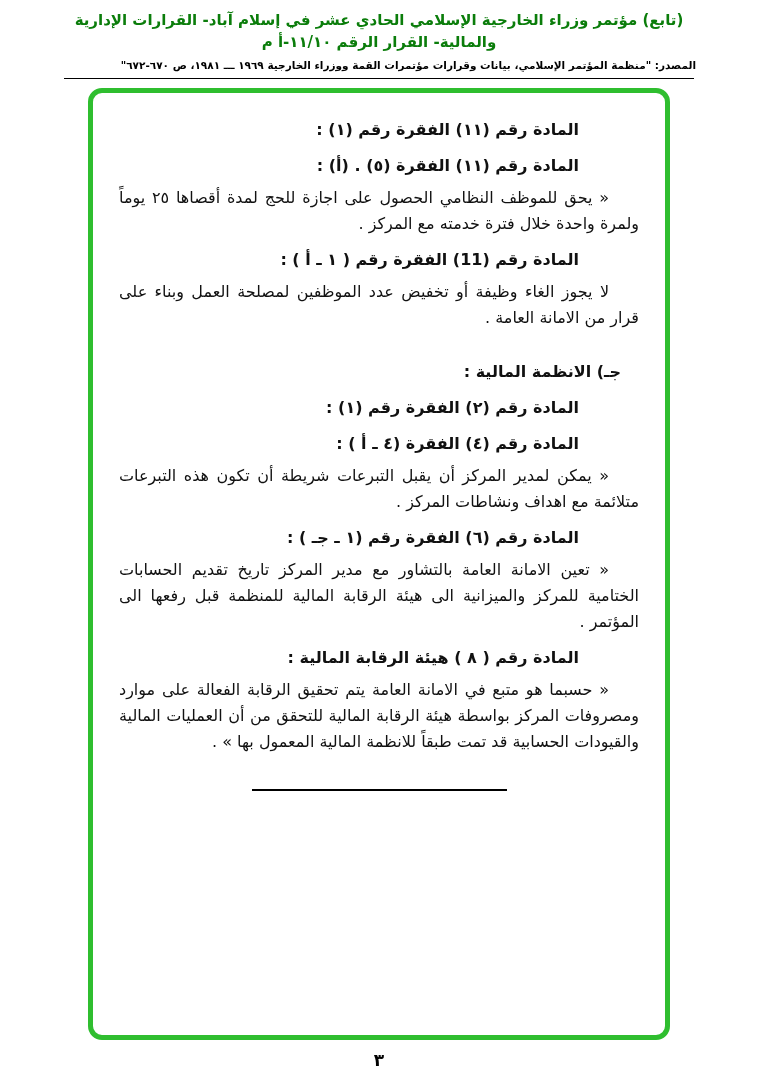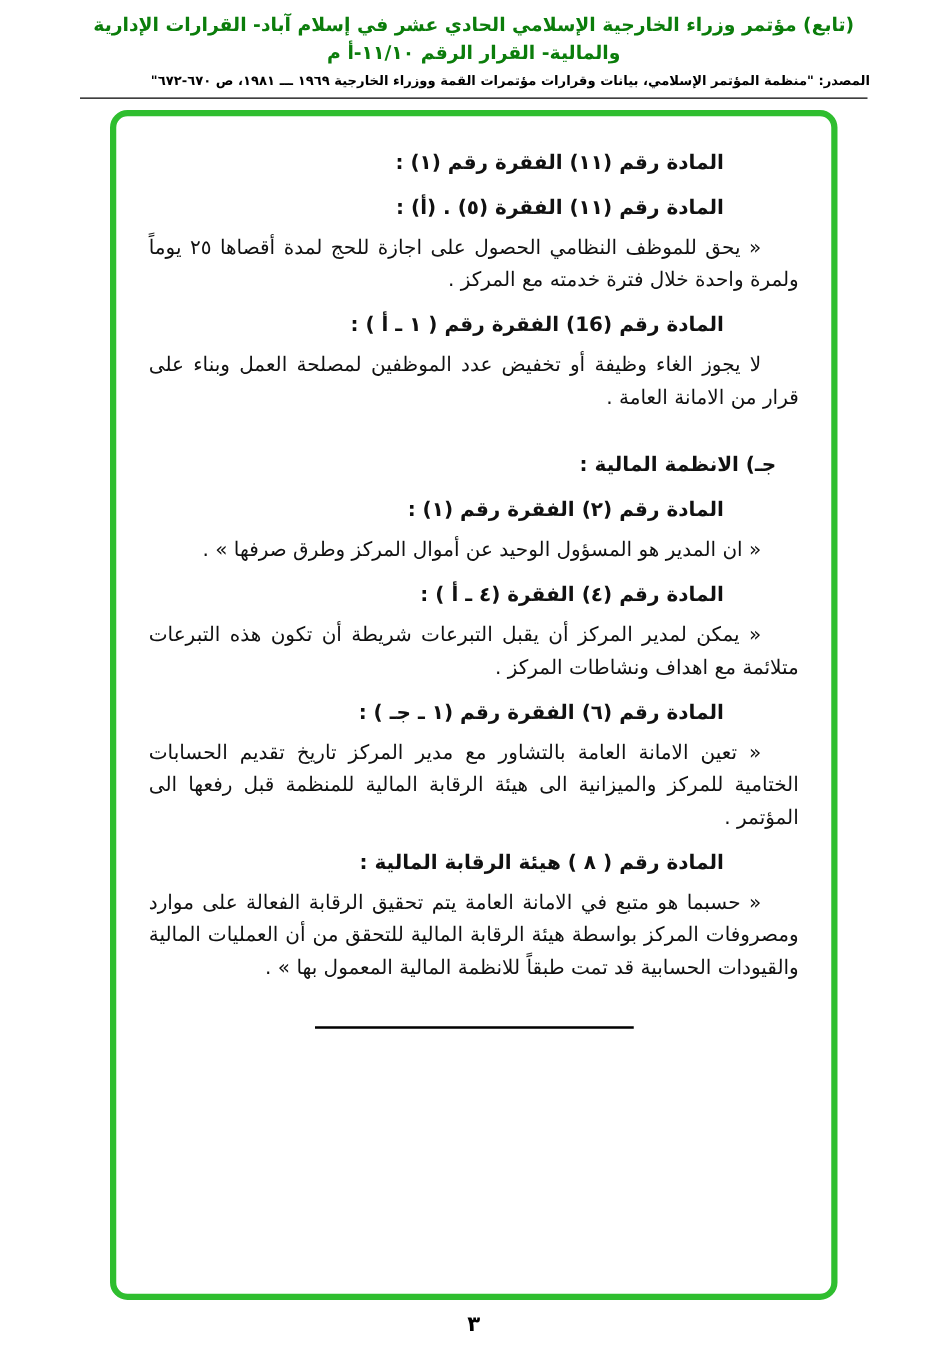--- a/index.html
+++ b/index.html
@@ -95,25 +95,24 @@
   <div class="header">
     <div class="header-title">(تابع) مؤتمر وزراء الخارجية الإسلامي الحادي عشر في إسلام آباد- القرارات الإدارية والمالية- القرار الرقم ١١/١٠-أ م</div>
     <div class="header-source">المصدر: "منظمة المؤتمر الإسلامي، بيانات وقرارات مؤتمرات القمة ووزراء الخارجية ١٩٦٩ ـــ ١٩٨١، ص ٦٧٠-٦٧٢"</div>
     <hr class="header-rule">
   </div>
 
   <div class="content-frame">
     <h3 class="heading first">المادة رقم (١١) الفقرة رقم (١) :</h3>
     <h3 class="heading">المادة رقم (١١) الفقرة (٥) . (أ) :</h3>
     <p class="para">« يحق للموظف النظامي الحصول على اجازة للحج لمدة أقصاها ٢٥ يوماً ولمرة واحدة خلال فترة خدمته مع المركز .</p>
-    <h3 class="heading">المادة رقم (16) الفقرة رقم ( ١ ـ أ ) :</h3>
+    <h3 class="heading">المادة رقم (11) الفقرة رقم ( ١ ـ أ ) :</h3>
     <p class="para">لا يجوز الغاء وظيفة أو تخفيض عدد الموظفين لمصلحة العمل وبناء على قرار من الامانة العامة .</p>
     <h3 class="heading flush">جـ) الانظمة المالية :</h3>
     <h3 class="heading">المادة رقم (٢) الفقرة رقم (١) :</h3>
-    <p class="para">« ان المدير هو المسؤول الوحيد عن أموال المركز وطرق صرفها » .</p>
     <h3 class="heading">المادة رقم (٤) الفقرة (٤ ـ أ ) :</h3>
     <p class="para">« يمكن لمدير المركز أن يقبل التبرعات شريطة أن تكون هذه التبرعات متلائمة مع اهداف ونشاطات المركز .</p>
     <h3 class="heading">المادة رقم (٦) الفقرة رقم (١ ـ جـ ) :</h3>
     <p class="para">« تعين الامانة العامة بالتشاور مع مدير المركز تاريخ تقديم الحسابات الختامية للمركز والميزانية الى هيئة الرقابة المالية للمنظمة قبل رفعها الى المؤتمر .</p>
     <h3 class="heading">المادة رقم ( ٨ ) هيئة الرقابة المالية :</h3>
     <p class="para">« حسبما هو متبع في الامانة العامة يتم تحقيق الرقابة الفعالة على موارد ومصروفات المركز بواسطة هيئة الرقابة المالية للتحقق من أن العمليات المالية والقيودات الحسابية قد تمت طبقاً للانظمة المالية المعمول بها » .</p>
     <hr class="content-divider">
   </div>
 
   <div class="page-number">٣</div>

